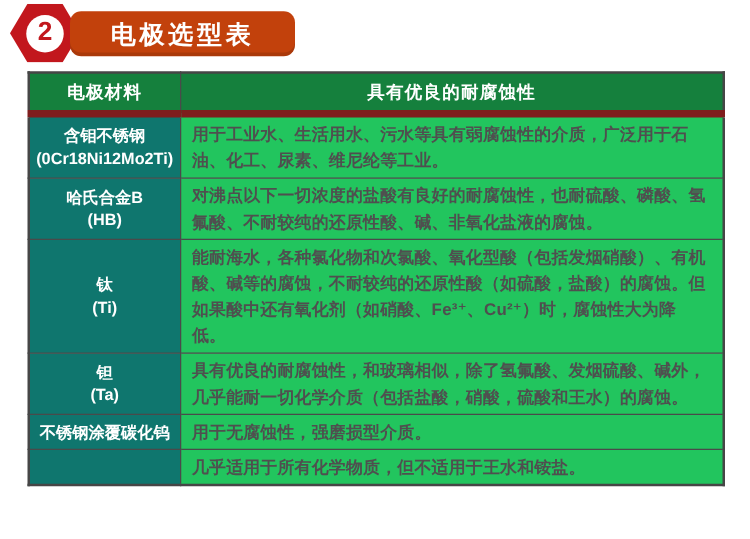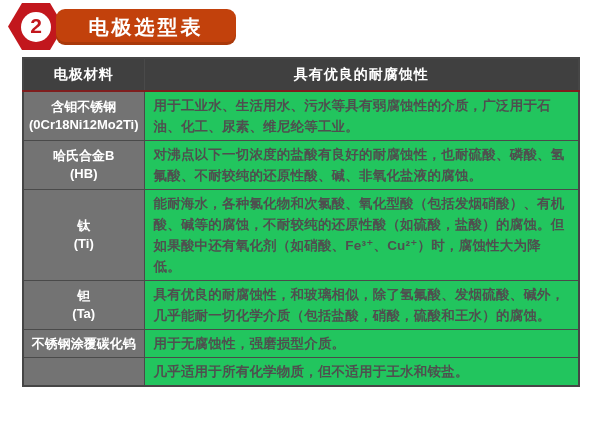--- a/index.html
+++ b/index.html
@@ -46,28 +46,28 @@
     border-collapse:collapse;
     table-layout:fixed;
     border:2px solid #464646;
   }
   table.sel col.c1{width:121px;}
   table.sel th,table.sel td{
     border:1px solid #4a4a4a;
     box-sizing:border-box;
   }
   table.sel th{
-    background:#404040;color:#ffffff;
+    background:#15803d;color:#ffffff;
     font-size:14px;font-weight:bold;
     height:33px;text-align:center;
-    border-bottom:2px solid #7f1d1d;
+    border-bottom:6px solid #7f1d1d;
     letter-spacing:1px;
   }
   td.mat{
-    background:#737373;color:#ffffff;
+    background:#0f766e;color:#ffffff;
     text-align:center;vertical-align:middle;
     font-weight:bold;font-size:13px;line-height:1.35;
     padding:2px 1px;
   }
   td.mat .sub{font-size:13px;}
   td.desc{
     background:#22c55e;color:#4f4f4f;
     font-weight:bold;font-size:13.5px;
     line-height:21px;letter-spacing:0.2px;
     padding:3px 10px 3px 9px;

